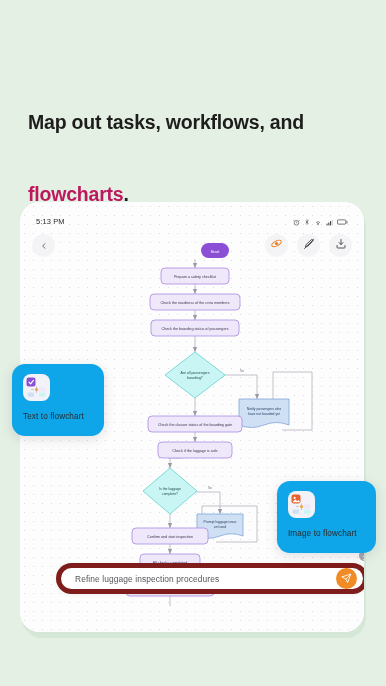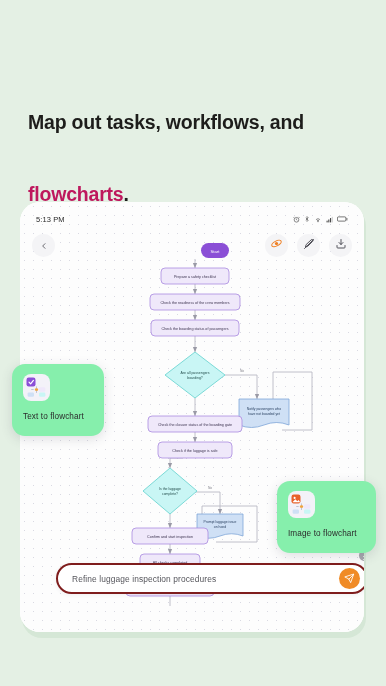--- a/index.html
+++ b/index.html
@@ -60,23 +60,23 @@
     background-size: 9px 9px;
   }
 
   
   .statusbar {
     position: absolute;
     left: 0; top: 0;
     width: 100%;
     height: 24px;
     display: flex;
-    align-items: flex-start;
+    align-items: flex-end;
     justify-content: space-between;
-    padding: 13px 16px;
+    padding: 0 16px;
   }
   .status-time {
     font-size: 7.5px;
     color: #2a2a2a;
     font-weight: 500;
     letter-spacing: 0.1px;
   }
   .status-icons {
     display: flex;
     align-items: center;
@@ -112,21 +112,21 @@
   
   .flow {
     position: absolute;
     inset: 0;
   }
   .flow svg { display: block; }
 
   
   .feature-card {
     position: absolute;
-    background: #86efac;
+    background: #0ea5e9;
     border-radius: 13px;
     box-shadow: 0 3px 12px rgba(60,60,80,0.16);
     padding: 10px 11px 11px 11px;
   }
   .card-left  { left: 12px;  top: 364px; width: 92px; height: 72px; }
   .card-right { left: 277px; top: 481px; width: 99px; height: 72px; }
 
   .card-icon {
     width: 27px; height: 27px;
     border-radius: 8px;
@@ -146,21 +146,21 @@
     position: absolute;
     left: 36px;
     bottom: 38px;
     width: 312px;
     height: 31px;
   }
   .prompt-bar {
     width: 100%;
     height: 100%;
     background: #ffffff;
-    border: 2px solid #7f1d1d;
+    border: 5px solid #7f1d1d;
     border-radius: 16px;
     box-shadow: 0 1px 4px rgba(70,70,90,0.07);
     display: flex;
     align-items: center;
     padding: 0 6px 0 14px;
   }
   .prompt-text {
     flex: 1;
     font-size: 8.4px;
     color: #56565c;

